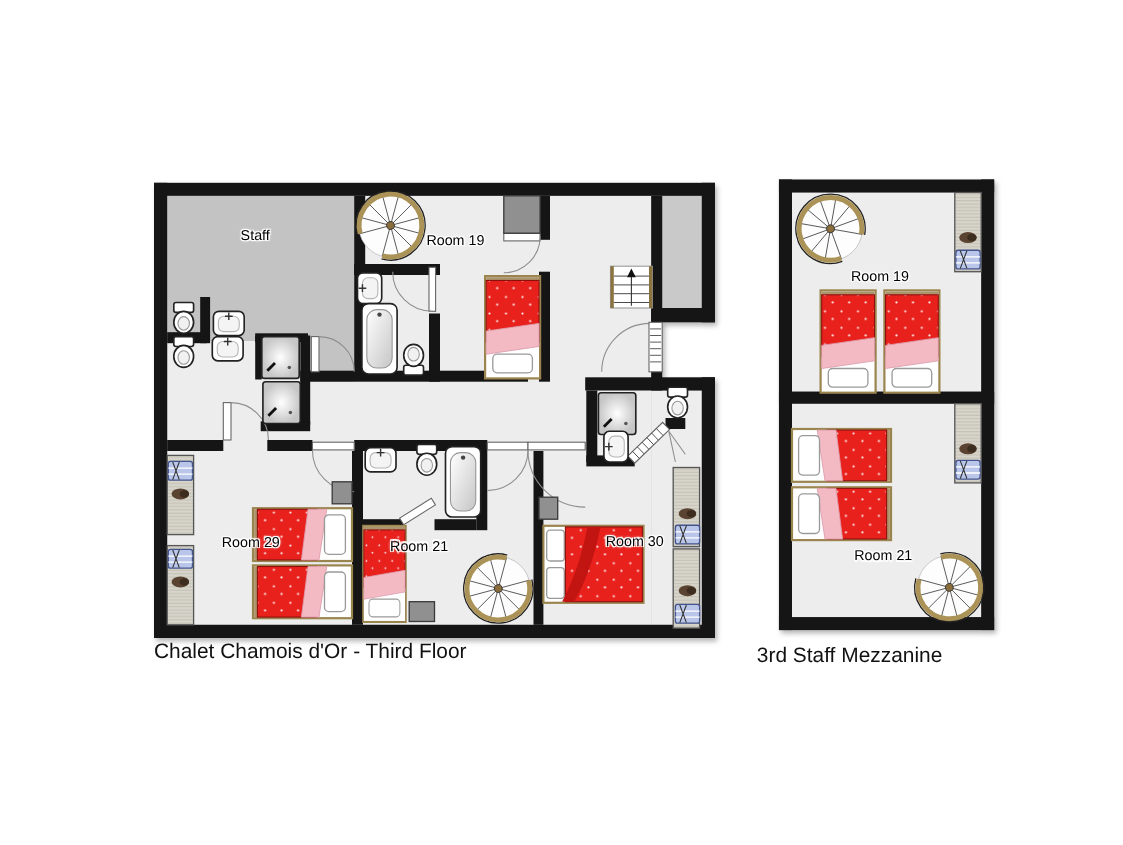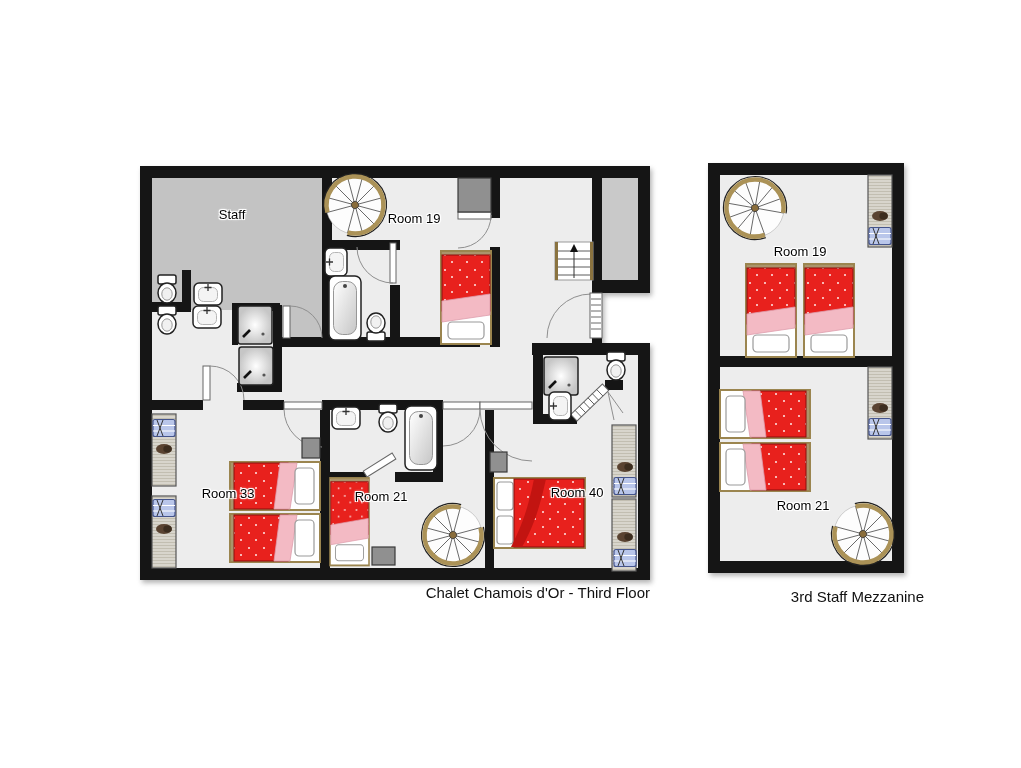--- a/index.html
+++ b/index.html
@@ -6,21 +6,21 @@
   body{width:1021px;height:768px;background:#ffffff;overflow:hidden;
        font-family:"Liberation Sans",sans-serif;}
   #canvas{position:relative;width:1021px;height:768px;background:#ffffff;}
   .plan{position:absolute;}
   .plan svg{position:absolute;left:0;top:0;
             filter:drop-shadow(2px 3px 2.5px rgba(70,70,70,0.40));}
   .rlabel{position:absolute;transform:translate(-50%,-50%);
           font-size:13px;color:#000;white-space:nowrap;z-index:5;
           text-shadow:-1px -1px 0 #fff,1px -1px 0 #fff,-1px 1px 0 #fff,
                       1px 1px 0 #fff,0 0 3px #fff,0 0 3px #fff;}
-  .caption{position:absolute;font-size:15px;color:#111;text-align:right;
+  .caption{position:absolute;font-size:19px;color:#111;text-align:left;
            line-height:22px;}
   .wall{fill:#151515;}
   .floor{fill:#ededed;}
   .gray{fill:#c3c3c3;}
   .leaf{fill:#ffffff;stroke:#666;stroke-width:1;}
   .arc{fill:none;stroke:#8f8f8f;stroke-width:1;}
   .glz{stroke:#444;stroke-width:0.8;}
   .box{fill:#909090;stroke:#3a3a3a;stroke-width:1.2;}
 </style>
 </head>
@@ -250,23 +250,23 @@
         <use href="#wunit" transform="translate(472,333)"></use>
         <use href="#slipper" transform="translate(485,301)"></use>
         <use href="#rack" transform="translate(485,320)"></use>
         <use href="#slipper" transform="translate(485,371)"></use>
         <use href="#rack" transform="translate(485,392)"></use>
       </g>
     </svg>
 
     <div class="rlabel" style="left:92px;top:48px;">Staff</div>
     <div class="rlabel" style="left:274px;top:52px;">Room 19</div>
-    <div class="rlabel" style="left:88px;top:327px;">Room 33</div>
+    <div class="rlabel" style="left:88px;top:327px;">Room 29</div>
     <div class="rlabel" style="left:241px;top:330px;">Room 21</div>
-    <div class="rlabel" style="left:437px;top:326px;">Room 40</div>
+    <div class="rlabel" style="left:437px;top:326px;">Room 30</div>
   </div>
 
   <div class="plan" style="left:708px;top:163px;width:196px;height:410px;">
     <svg width="196" height="410" viewBox="0 0 196 410">
       <g>
         <rect class="floor" x="12" y="12" width="172" height="181" fill="#ededed"></rect>
         <rect class="floor" x="12" y="204" width="172" height="194" fill="#ededed"></rect>
       </g>
       <g>
         <rect class="wall" x="0" y="0" width="196" height="12"></rect>

